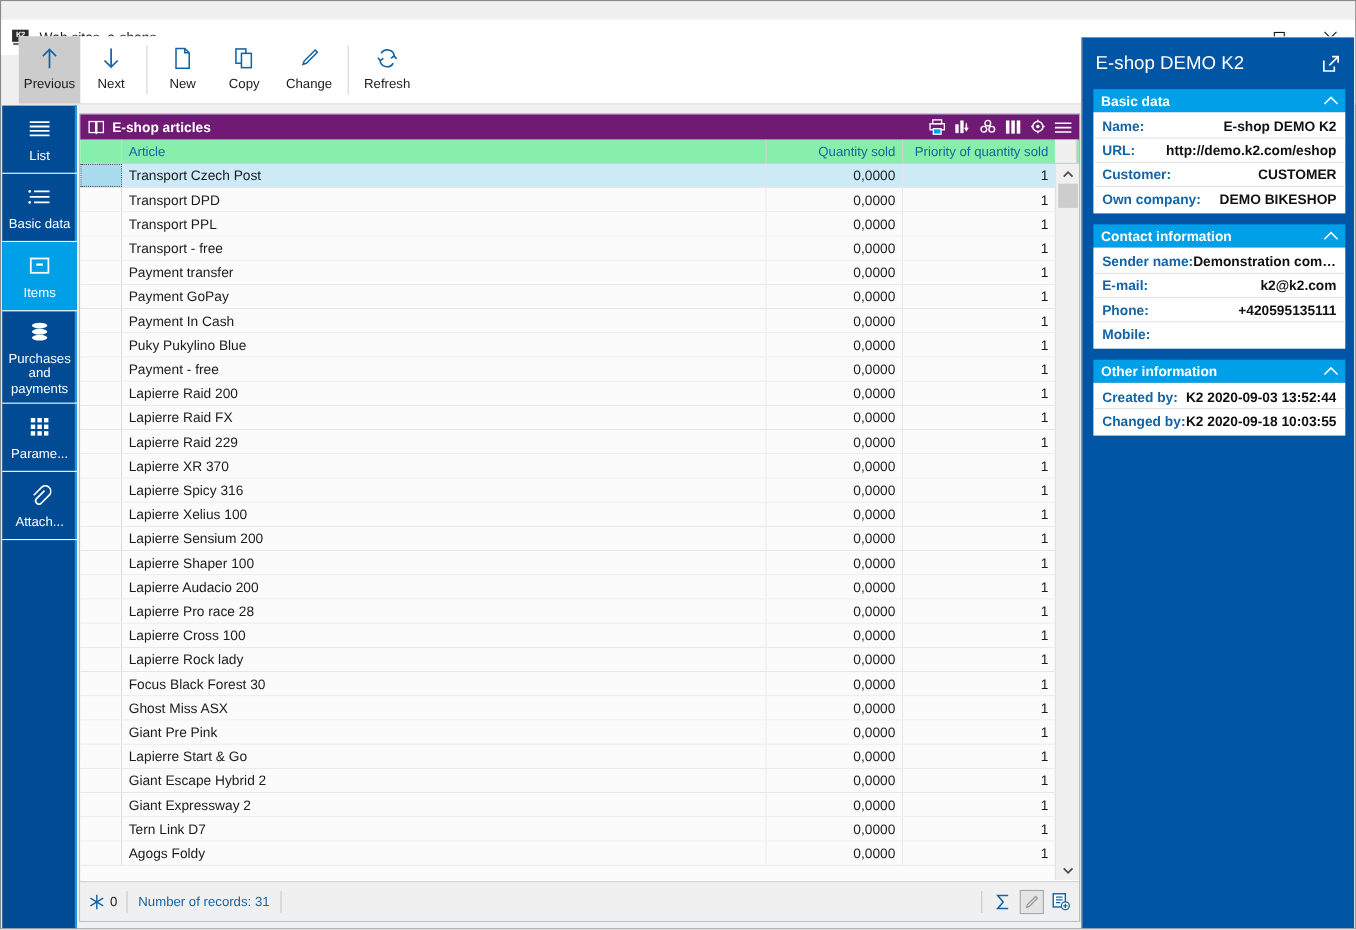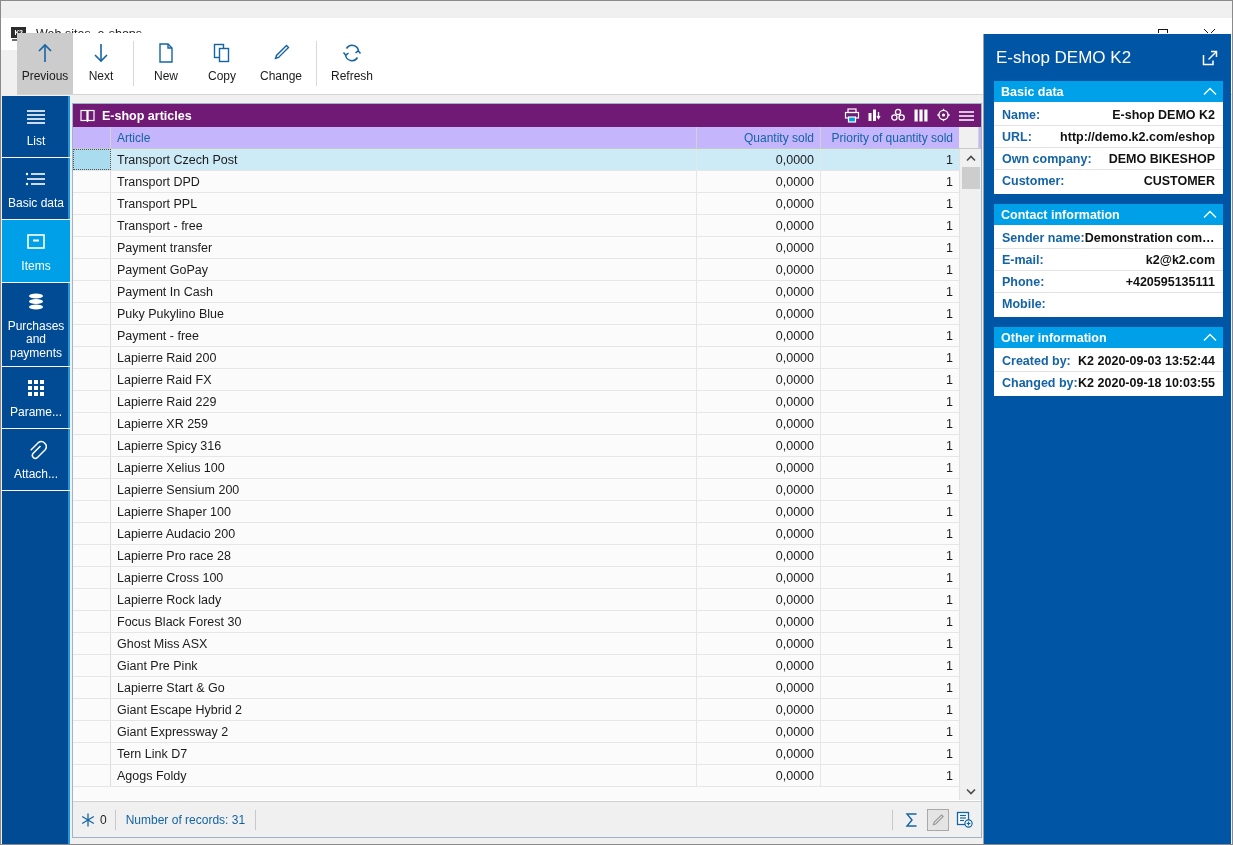--- a/index.html
+++ b/index.html
@@ -104,21 +104,21 @@
     height: 23px; background: #701a75; color: #ffffff;
     display: flex; align-items: center; padding: 0 4px 0 6px;
   }
   #grid-caption .cap-title {
     font-size: 12.5px; font-weight: bold; color: #ffffff; margin-left: 6px; white-space: nowrap;
   }
   #grid-caption-icons { margin-left: auto; display: flex; align-items: center; gap: 6px; padding-right: 2px; }
   .capicon { display: flex; align-items: center; justify-content: center; width: 17px; height: 17px; }
 
   #grid-head {
-    height: 22px; background: #c4b5fd; display: flex;
+    height: 22px; background: #86efac; display: flex;
     border-bottom: 1px solid #c8c8c8;
   }
   .hcell {
     font-size: 12px; color: #1464a5; display: flex; align-items: center;
     border-right: 1px solid #d2d2d2; padding: 0 6px; white-space: nowrap;
   }
   .hcell.sel { width: 38px; }
   .hcell.art { width: 586px; }
   .hcell.qty { width: 124px; justify-content: flex-end; }
   .hcell.pri { width: 138px; justify-content: flex-end; border-right: none; }
@@ -538,21 +538,21 @@
             <div class="cell pri">1</div>
           </div>
           <div class="row">
             <div class="cell sel"></div>
             <div class="cell art">Lapierre Raid 229</div>
             <div class="cell qty">0,0000</div>
             <div class="cell pri">1</div>
           </div>
           <div class="row">
             <div class="cell sel"></div>
-            <div class="cell art">Lapierre XR 259</div>
+            <div class="cell art">Lapierre XR 370</div>
             <div class="cell qty">0,0000</div>
             <div class="cell pri">1</div>
           </div>
           <div class="row">
             <div class="cell sel"></div>
             <div class="cell art">Lapierre Spicy 316</div>
             <div class="cell qty">0,0000</div>
             <div class="cell pri">1</div>
           </div>
           <div class="row">
@@ -726,26 +726,26 @@
           <div class="rp-body">
             <div class="rp-row">
               <span class="rp-label">Name:</span>
               <span class="rp-value">E-shop DEMO K2</span>
             </div>
             <div class="rp-row">
               <span class="rp-label">URL:</span>
               <span class="rp-value">http://demo.k2.com/eshop</span>
             </div>
             <div class="rp-row">
+              <span class="rp-label">Customer:</span>
+              <span class="rp-value">CUSTOMER</span>
+            </div>
+            <div class="rp-row">
               <span class="rp-label">Own company:</span>
               <span class="rp-value">DEMO BIKESHOP</span>
-            </div>
-            <div class="rp-row">
-              <span class="rp-label">Customer:</span>
-              <span class="rp-value">CUSTOMER</span>
             </div>
           </div>
         </div>
         <div class="rp-section">
           <div class="rp-sec-head">
             <span class="rp-sec-title">Contact information</span>
             <span class="rp-chev">
               <svg width="14" height="9" viewBox="0 0 14 9">
                 <polyline points="1,7.5 7,1.5 13,7.5" fill="none" stroke="#ffffff" stroke-width="1.4"></polyline>
               </svg>

